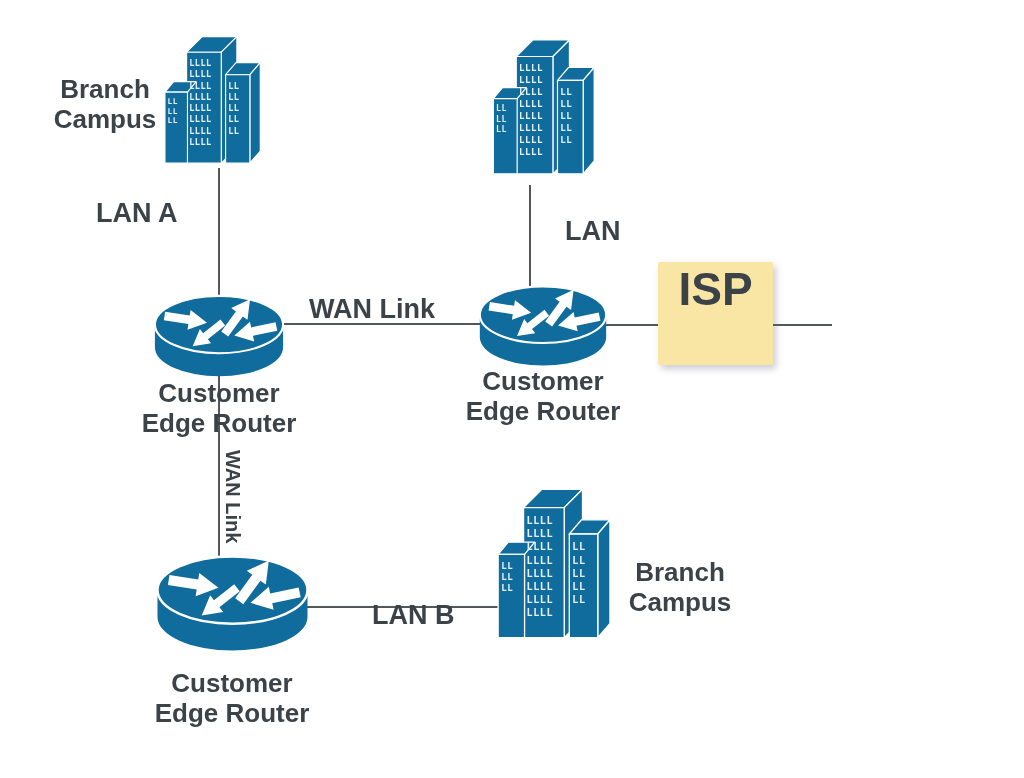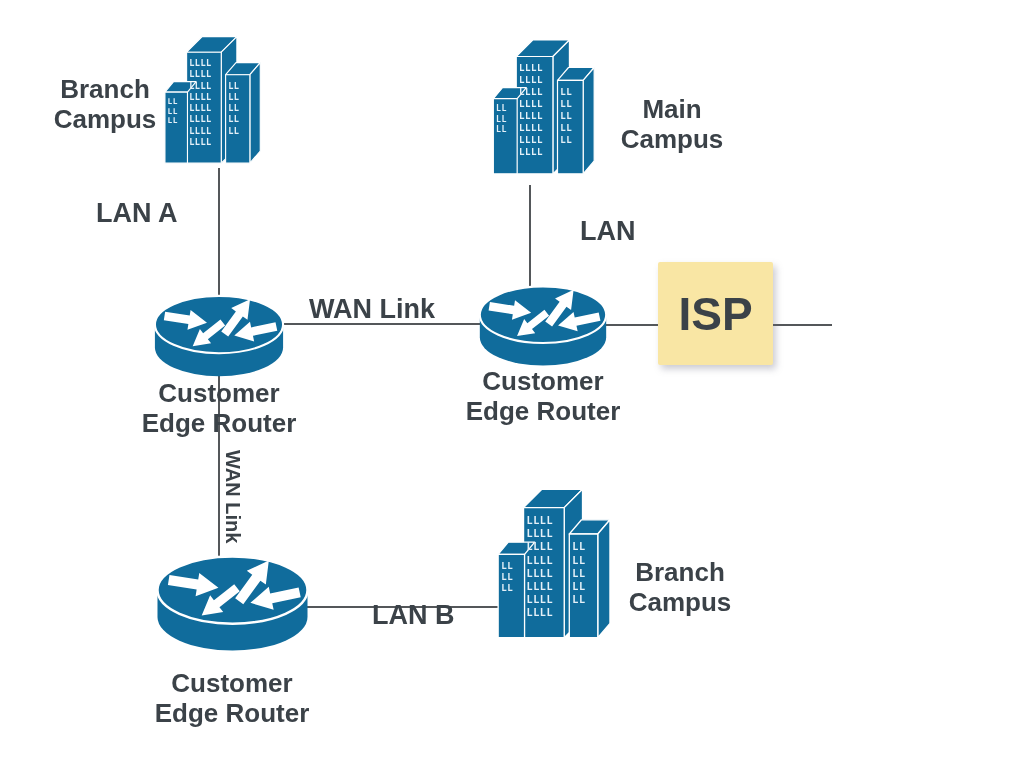--- a/index.html
+++ b/index.html
@@ -17,21 +17,21 @@
     font-weight:bold;text-align:center;line-height:1.16;
     white-space:normal;
   }
   .lbl-node{font-size:26px;}
   .lbl-link{font-size:27px;white-space:nowrap;}
   .lbl-wan-v{
     font-size:20px;white-space:nowrap;
     transform:rotate(90deg);transform-origin:top left;
   }
   .isp-note{
-    position:absolute;display:flex;align-items:center;justify-content:center;
+    position:absolute;display:flex;align-items:flex-start;justify-content:center;
     background:var(--isp-yellow,#f9e6a4);
     border-radius:2px;
     box-shadow:3px 4px 7px rgba(110,110,130,0.35);
   }
   .isp-text{font-size:46px;font-weight:bold;color:var(--label-dark,#3b4248);}
   .cloud-wrap{position:absolute;}
   .cloud-wrap svg{position:absolute;left:0;top:0;}
   .internet-text{
     position:absolute;left:0;top:0;width:100%;height:100%;
     display:flex;align-items:center;justify-content:center;
@@ -151,25 +151,24 @@
   <svg class="icon" style="left:154px;top:552px" width="157" height="103" preserveAspectRatio="none">
     <use href="#sym-router"></use>
   </svg>
 
   <div class="isp-note" style="left:658px;top:262px;width:115px;height:103px">
     <span class="isp-text">ISP</span>
   </div>
 
 
   <div class="lbl lbl-node" style="left:45px;top:74px;width:120px">Branch Campus</div>
-  <div class="lbl lbl-node" style="left:611px;top:94px;width:122px">Main Campus</div>
   <div class="lbl lbl-node" style="left:619px;top:557px;width:122px">Branch Campus</div>
   <div class="lbl lbl-node" style="left:134px;top:378px;width:170px">Customer Edge Router</div>
   <div class="lbl lbl-node" style="left:458px;top:366px;width:170px">Customer Edge Router</div>
   <div class="lbl lbl-node" style="left:147px;top:668px;width:170px">Customer Edge Router</div>
 
   <div class="lbl lbl-link" style="left:96px;top:198px">LAN A</div>
-  <div class="lbl lbl-link" style="left:580px;top:216px">LAN</div>
+  <div class="lbl lbl-link" style="left:565px;top:216px">LAN</div>
   <div class="lbl lbl-link" style="left:302px;top:294px;width:140px">WAN Link</div>
   <div class="lbl lbl-wan-v" style="left:244px;top:450px">WAN Link</div>
   <div class="lbl lbl-link" style="left:372px;top:600px">LAN B</div>
 
 </div>
 
 </body></html>

